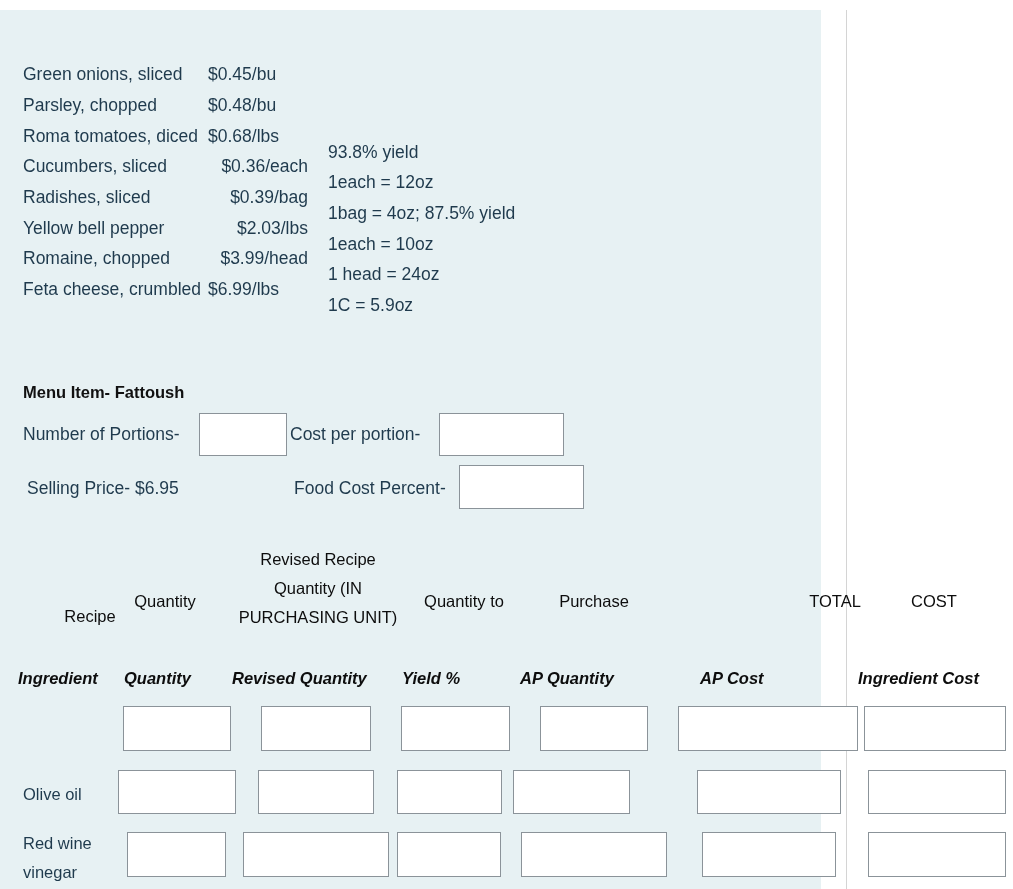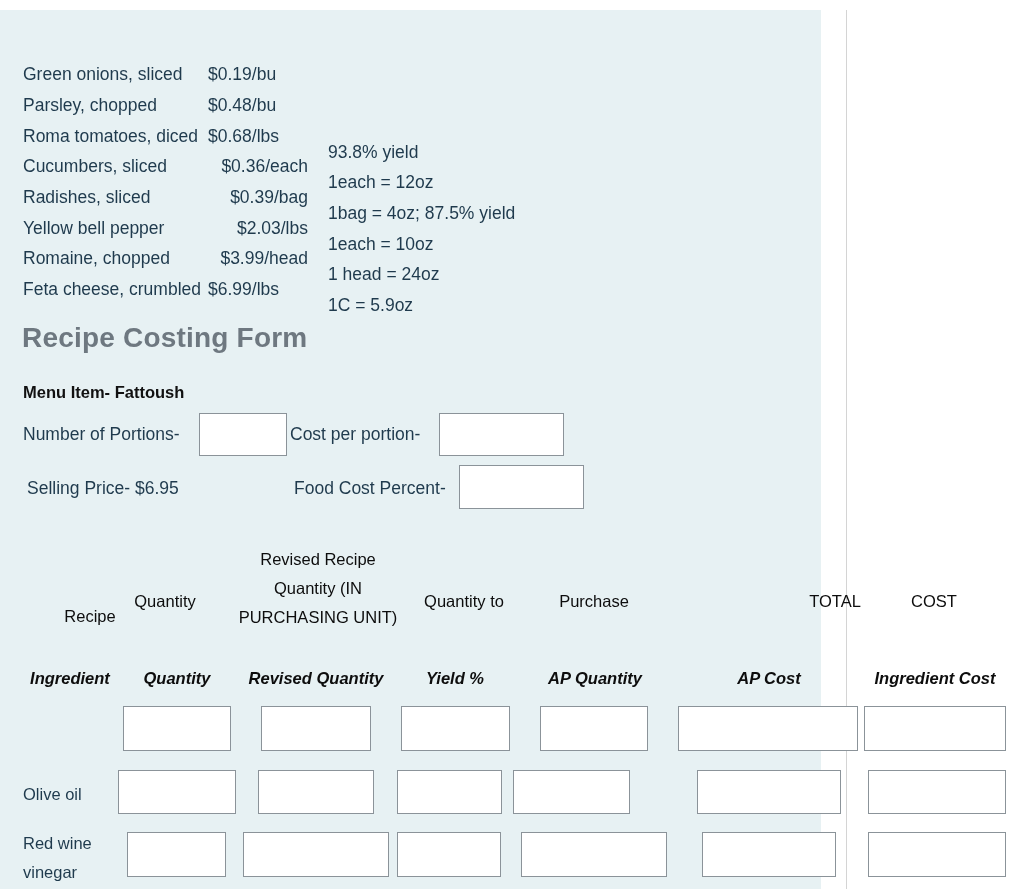--- a/index.html
+++ b/index.html
@@ -143,21 +143,21 @@
   #ch-total     { left: 780px; top: 587px; width: 110px; }
   #ch-cost      { left: 884px; top: 587px; width: 100px; }
 
   
   .subhead {
     position: absolute;
     font-size: 16.5px;
     font-weight: bold;
     font-style: italic;
     color: #0d0d0d;
-    text-align: center;
+    text-align: left;
     top: 669px;
   }
   #sh-ingredient { left: 18px;  width: 104px; }
   #sh-quantity   { left: 124px; width: 106px; }
   #sh-revised    { left: 232px; width: 168px; }
   #sh-yield      { left: 402px; width: 106px; }
   #sh-apqty      { left: 520px; width: 150px; }
   #sh-apcost     { left: 700px; width: 138px; }
   #sh-ingcost    { left: 858px; width: 154px; }
 
@@ -191,21 +191,21 @@
 
 <div id="panel"></div>
 <div id="page-divider"></div>
 
 <div id="content">
 
   <div>
 
     <div class="ing-row" style="top:15px">
       <span class="ing-name">Green onions, sliced</span>
-      <span class="ing-price">$0.19/bu</span>
+      <span class="ing-price">$0.45/bu</span>
       <span class="ing-note"></span>
     </div>
 
     <div class="ing-row" style="top:46px">
       <span class="ing-name">Parsley, chopped</span>
       <span class="ing-price">$0.48/bu</span>
       <span class="ing-note"></span>
     </div>
 
     <div class="ing-row" style="top:77px">
@@ -239,21 +239,20 @@
     </div>
 
     <div class="ing-row" style="top:230px">
       <span class="ing-name">Feta cheese, crumbled</span>
       <span class="ing-price">$6.99/lbs</span>
       <span class="ing-note">1C = 5.9oz</span>
     </div>
 
   </div>
 
-  <div id="form-title">Recipe Costing Form</div>
   <div id="menu-item">Menu Item- Fattoush</div>
 
   <div class="flabel" id="lbl-portions">Number of Portions-</div>
   <input class="fbox" id="box-portions" type="text" value="" style="">
 
   <div class="flabel" id="lbl-costport">Cost per portion-</div>
   <input class="fbox" id="box-costport" type="text" value="" style="">
 
   <div class="flabel" id="lbl-selling">Selling Price- $6.95</div>
 

